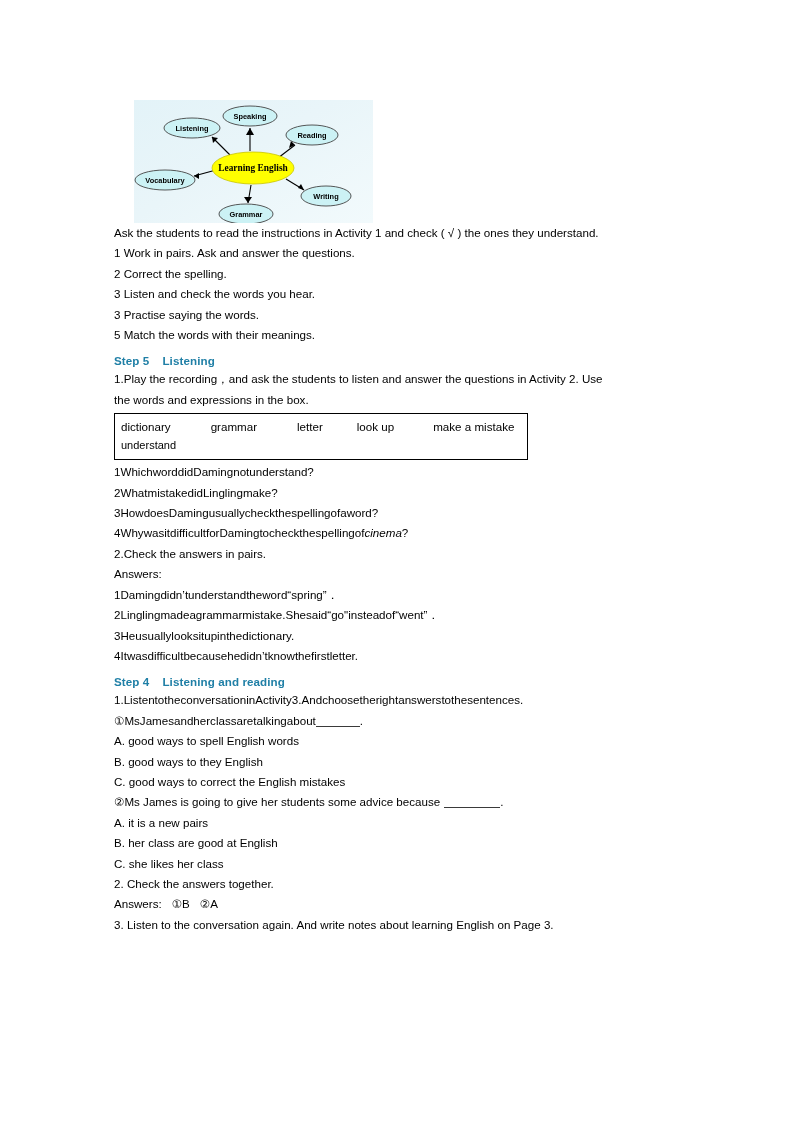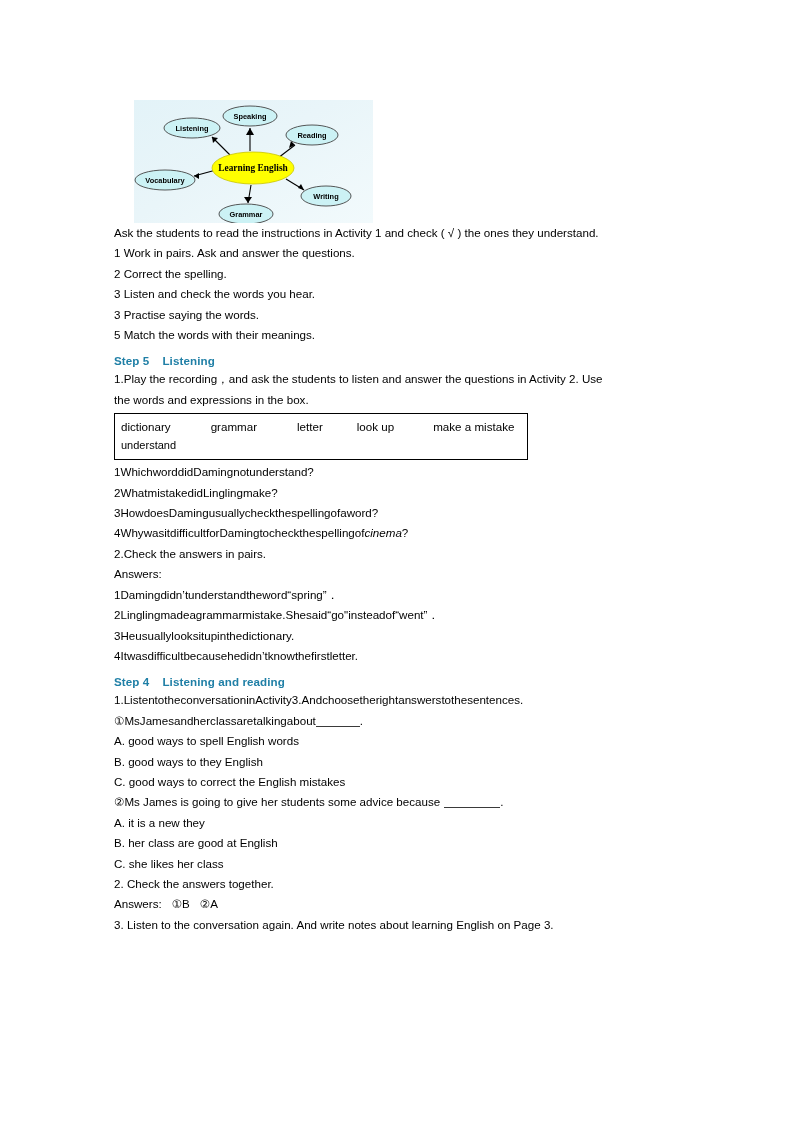--- a/index.html
+++ b/index.html
@@ -212,21 +212,21 @@
       <span class="sh-label">Step 4</span><span>Listening and reading</span>
     </div>
     <p class="line i0">1.ListentotheconversationinActivity3.Andchoosetherightanswerstothesentences.</p>
 
     <p class="line i2"><span class="circnum">①</span><span>MsJamesandherclassaretalkingabout</span><span class="blank-s"></span><span>.</span></p>
     <p class="line i4">A. good ways to spell English words</p>
     <p class="line i4">B. good ways to they English</p>
     <p class="line i4">C. good ways to correct the English mistakes</p>
 
     <p class="line i2"><span class="circnum">②</span><span>Ms James is going to give her students some advice because</span><span class="blank-m"></span><span>.</span></p>
-    <p class="line i4">A. it is a new they</p>
+    <p class="line i4">A. it is a new pairs</p>
     <p class="line i4">B. her class are good at English</p>
     <p class="line i4">C. she likes her class</p>
 
     <p class="line i0">2. Check the answers together.</p>
     <p class="line i2"><span>Answers:</span><span style="display:inline-block;width:10px"></span><span>①B</span><span style="display:inline-block;width:10px"></span><span>②A</span></p>
     <p class="line i0">3. Listen to the conversation again. And write notes about learning English on Page 3.</p>
 
   </div>
 </div>
 

